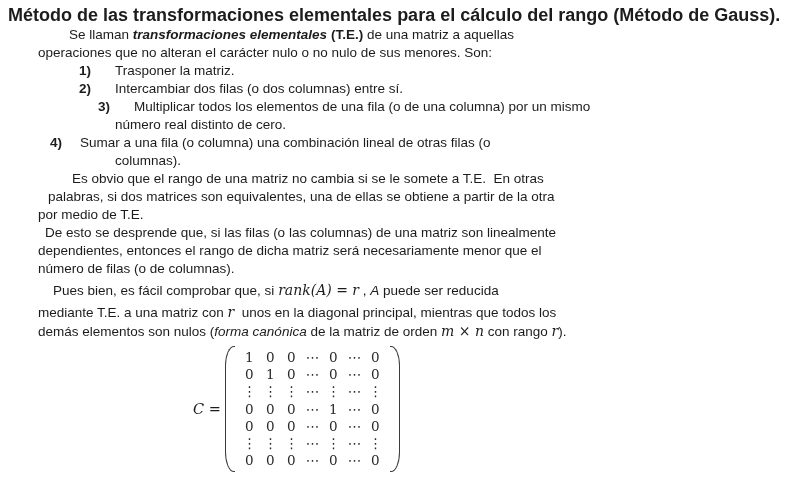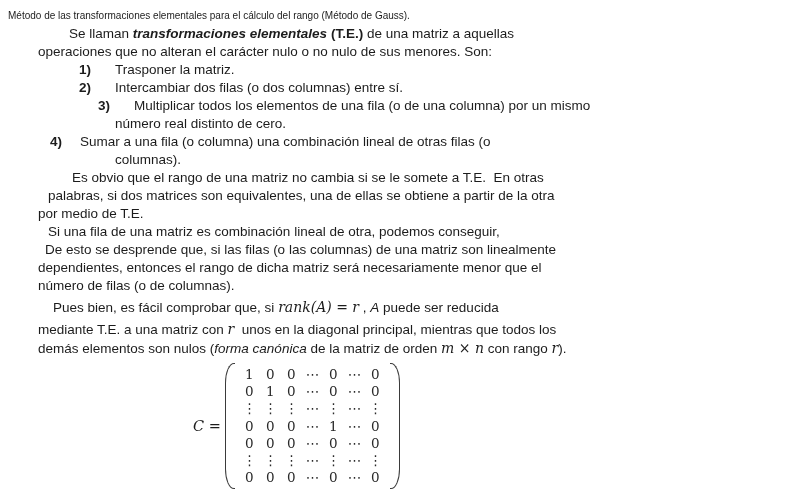--- a/index.html
+++ b/index.html
@@ -16,21 +16,21 @@
   }
   .line{
     line-height:18px;
     white-space:pre;
   }
   .seg-n{}
   .seg-b{font-weight:bold;}
   .seg-bi{font-weight:bold;font-style:italic;}
   .seg-i{font-style:italic;}
   .seg-m{font-family:"DejaVu Serif",serif;font-style:italic;font-size:14px;}
-  .seg-t{font-weight:normal;font-size:10px;}
+  .seg-t{font-weight:bold;font-size:18px;}
   .seg-num{display:inline-block;}
   
   .matrix-wrap{
     margin-left:193px;
     margin-top:5px;
     display:flex;
     align-items:center;
   }
   .matrix-label{
     font-family:"DejaVu Serif",serif;
@@ -79,21 +79,20 @@
       <div class="line" style="padding-left: 38px;"><span class="seg-n">operaciones que no alteran el carácter nulo o no nulo de sus menores. Son:</span></div>
       <div class="line" style="padding-left: 79px;"><span class="seg-b seg-num" style="width: 36px;">1)</span><span class="seg-n">Trasponer la matriz.</span></div>
       <div class="line" style="padding-left: 79px;"><span class="seg-b seg-num" style="width: 36px;">2)</span><span class="seg-n">Intercambiar dos filas (o dos columnas) entre sí.</span></div>
       <div class="line" style="padding-left: 98px;"><span class="seg-b seg-num" style="width: 36px;">3)</span><span class="seg-n">Multiplicar todos los elementos de una fila (o de una columna) por un mismo</span></div>
       <div class="line" style="padding-left: 115px;"><span class="seg-n">número real distinto de cero.</span></div>
       <div class="line" style="padding-left: 50px;"><span class="seg-b seg-num" style="width: 30px;">4)</span><span class="seg-n">Sumar a una fila (o columna) una combinación lineal de otras filas (o</span></div>
       <div class="line" style="padding-left: 115px;"><span class="seg-n">columnas).</span></div>
       <div class="line" style="padding-left: 72px;"><span class="seg-n">Es obvio que el rango de una matriz no cambia si se le somete a T.E.  En otras</span></div>
       <div class="line" style="padding-left: 48px;"><span class="seg-n">palabras, si dos matrices son equivalentes, una de ellas se obtiene a partir de la otra</span></div>
       <div class="line" style="padding-left: 38px;"><span class="seg-n">por medio de T.E.</span></div>
-      <div class="line" style="padding-left: 48px;"><span class="seg-n">Si una fila de una matriz es combinación lineal de otra, podemos conseguir,</span></div>
       <div class="line" style="padding-left: 45px;"><span class="seg-n">De esto se desprende que, si las filas (o las columnas) de una matriz son linealmente</span></div>
       <div class="line" style="padding-left: 38px;"><span class="seg-n">dependientes, entonces el rango de dicha matriz será necesariamente menor que el</span></div>
       <div class="line" style="padding-left: 38px;"><span class="seg-n">número de filas (o de columnas).</span></div>
       <div class="line" style="padding-left: 53px; margin-top: 3px;"><span class="seg-n">Pues bien, es fácil comprobar que, si </span><span class="seg-m">rank(A) = r</span><span class="seg-n"> , </span><span class="seg-i">A</span><span class="seg-n"> puede ser reducida</span></div>
       <div class="line" style="padding-left: 38px; margin-top: 3px;"><span class="seg-n">mediante T.E. a una matriz con </span><span class="seg-m">r</span><span class="seg-n">  unos en la diagonal principal, mientras que todos los</span></div>
       <div class="line" style="padding-left: 38px;"><span class="seg-n">demás elementos son nulos (</span><span class="seg-i">forma canónica</span><span class="seg-n"> de la matriz de orden </span><span class="seg-m">m × n</span><span class="seg-n"> con rango </span><span class="seg-m">r</span><span class="seg-n">).</span></div>
     </div>
 
   <div class="matrix-wrap">
     <span class="matrix-label"><span class="mi">C</span><span> = </span></span>

